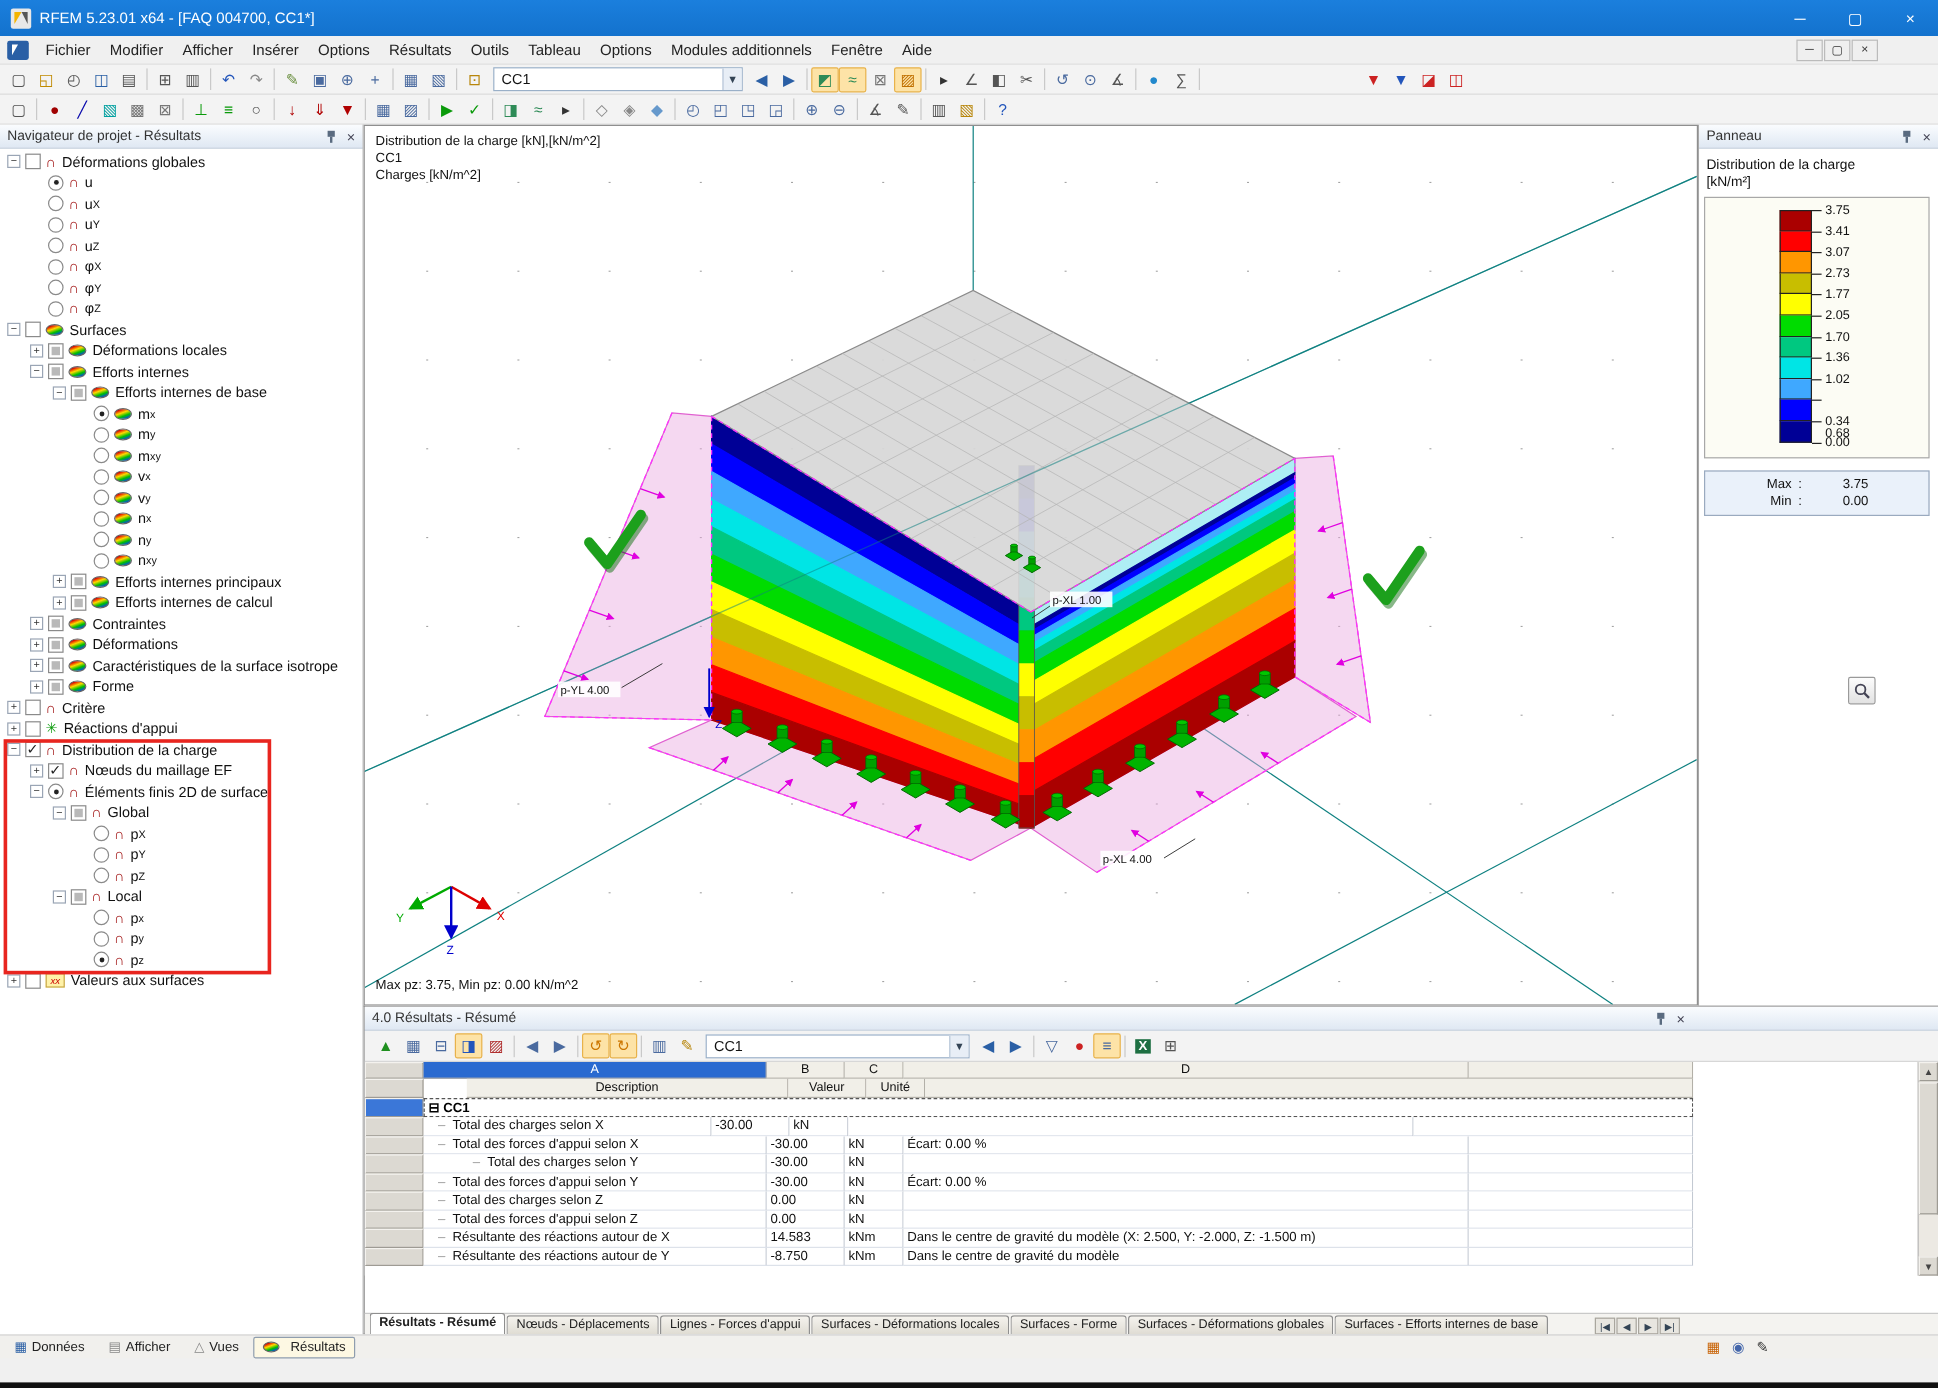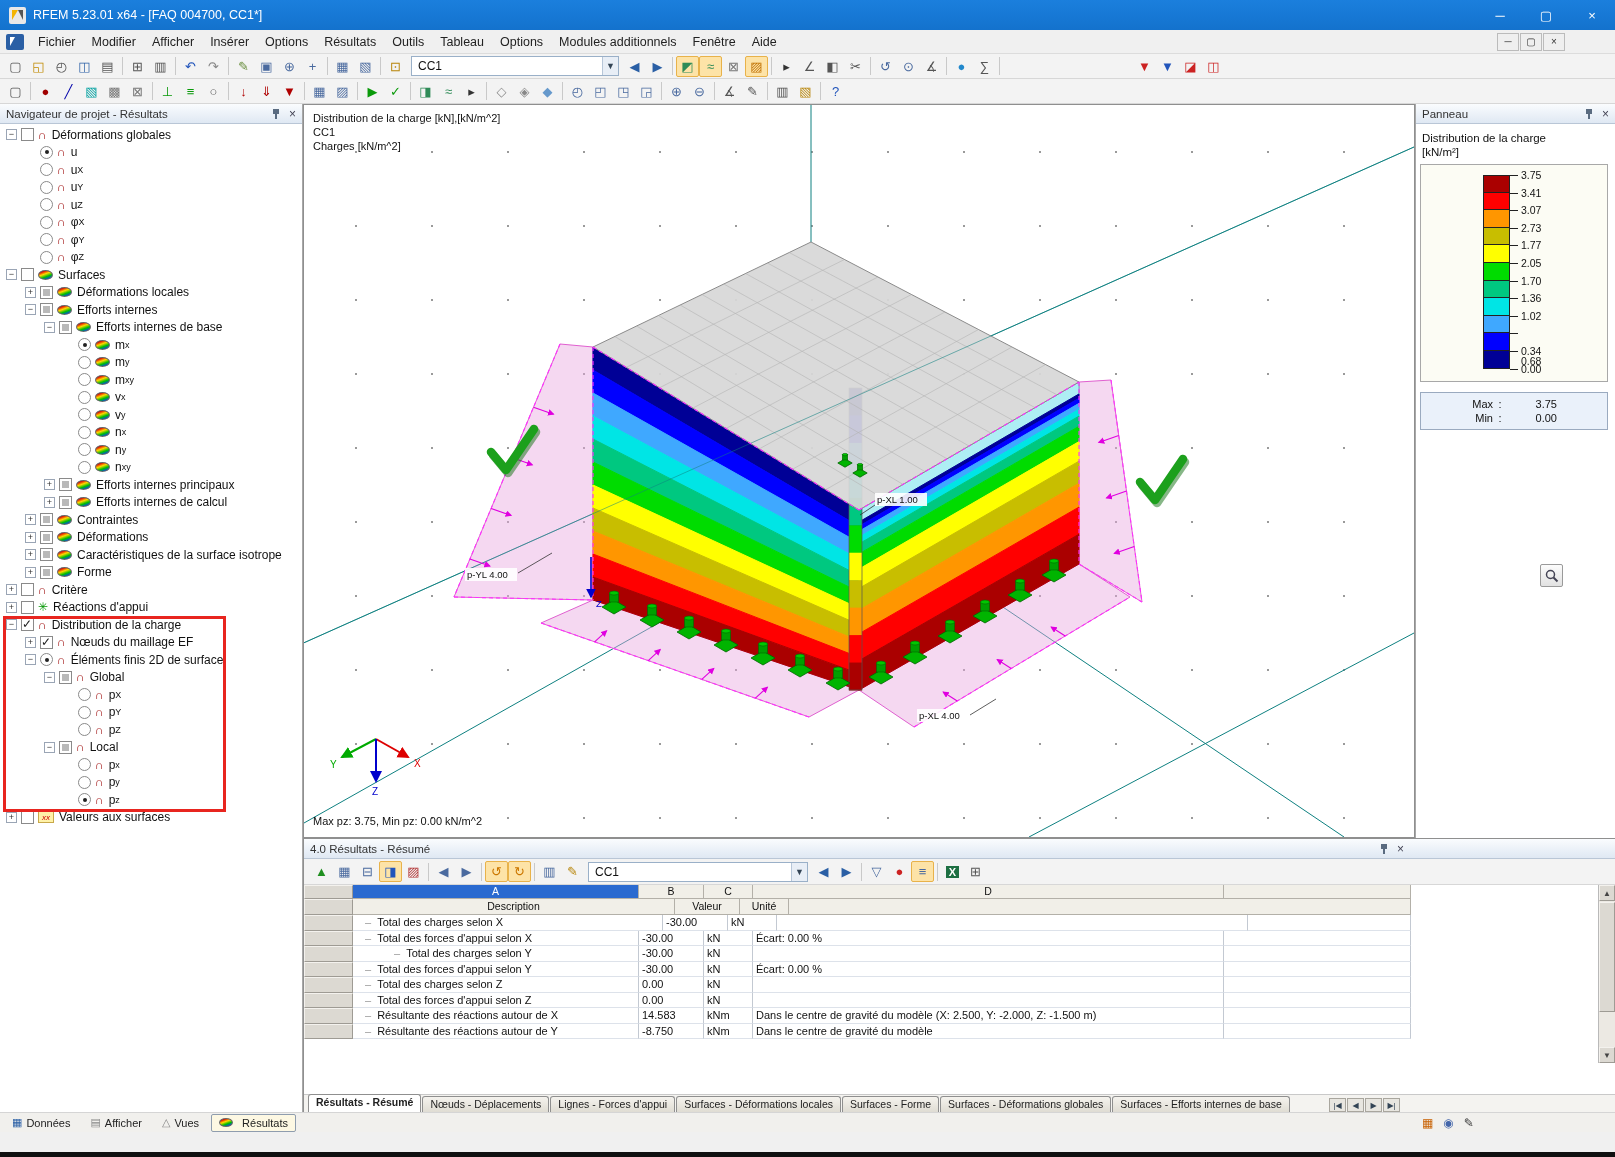--- a/index.html
+++ b/index.html
@@ -1050,28 +1050,32 @@
         <div class="trowL">
           <div class="gcell" style="height: 14px;"></div>
           <div class="hcell colsel" style="width: 286px; height: 14px; line-height: 13px;">A</div>
           <div class="hcell" style="width: 65px; height: 14px; line-height: 13px;">B</div>
           <div class="hcell" style="width: 49px; height: 14px; line-height: 13px;">C</div>
           <div class="hcell" style="width: 471px; height: 14px; line-height: 13px;">D</div>
           <div class="hcell" style="flex: 1 1 0%; height: 14px;"></div>
         </div>
         <div class="trowH">
           <div class="gcell" style="height: 16px;"></div>
-          <div class="hcell" style="width: 322px; height: 16px; line-height: 15px;">Description</div>
+          <div class="hcell" style="width: 268px; height: 16px; line-height: 15px; margin-left: 36px;">Description</div>
           <div class="hcell" style="width: 65px; height: 16px; line-height: 15px;">Valeur</div>
           <div class="hcell" style="width: 49px; height: 16px; line-height: 15px;">Unité</div>
           <div class="hcell" style="flex: 1 1 0%; height: 16px;"></div>
         </div>
+        <div class="drow grouprow">
+          <div class="gcell blue" style="height: 16px;"></div>
+          <div class="grp" style="height: 16px;">⊟ CC1</div>
+        </div>
         <div class="drow">
           <div class="gcell" style="height: 15.5px;"></div>
-          <div class="dcell desc" style="width: 310px; height: 15.5px;"><span class="dash">–</span>Total des charges selon X</div>
+          <div class="dcell desc" style="width: 240px; height: 15.5px;"><span class="dash">–</span>Total des charges selon X</div>
           <div class="dcell num" style="width: 65px; height: 15.5px;">-30.00</div>
           <div class="dcell" style="width: 49px; height: 15.5px;">kN</div>
           <div class="dcell" style="width: 471px; height: 15.5px;"></div>
           <div class="dcell" style="flex: 1 1 0%; height: 15.5px;"></div>
         </div>
         <div class="drow">
           <div class="gcell" style="height: 15.5px;"></div>
           <div class="dcell desc" style="width: 286px; height: 15.5px;"><span class="dash">–</span>Total des forces d'appui selon X</div>
           <div class="dcell num" style="width: 65px; height: 15.5px;">-30.00</div>
           <div class="dcell" style="width: 49px; height: 15.5px;">kN</div>

